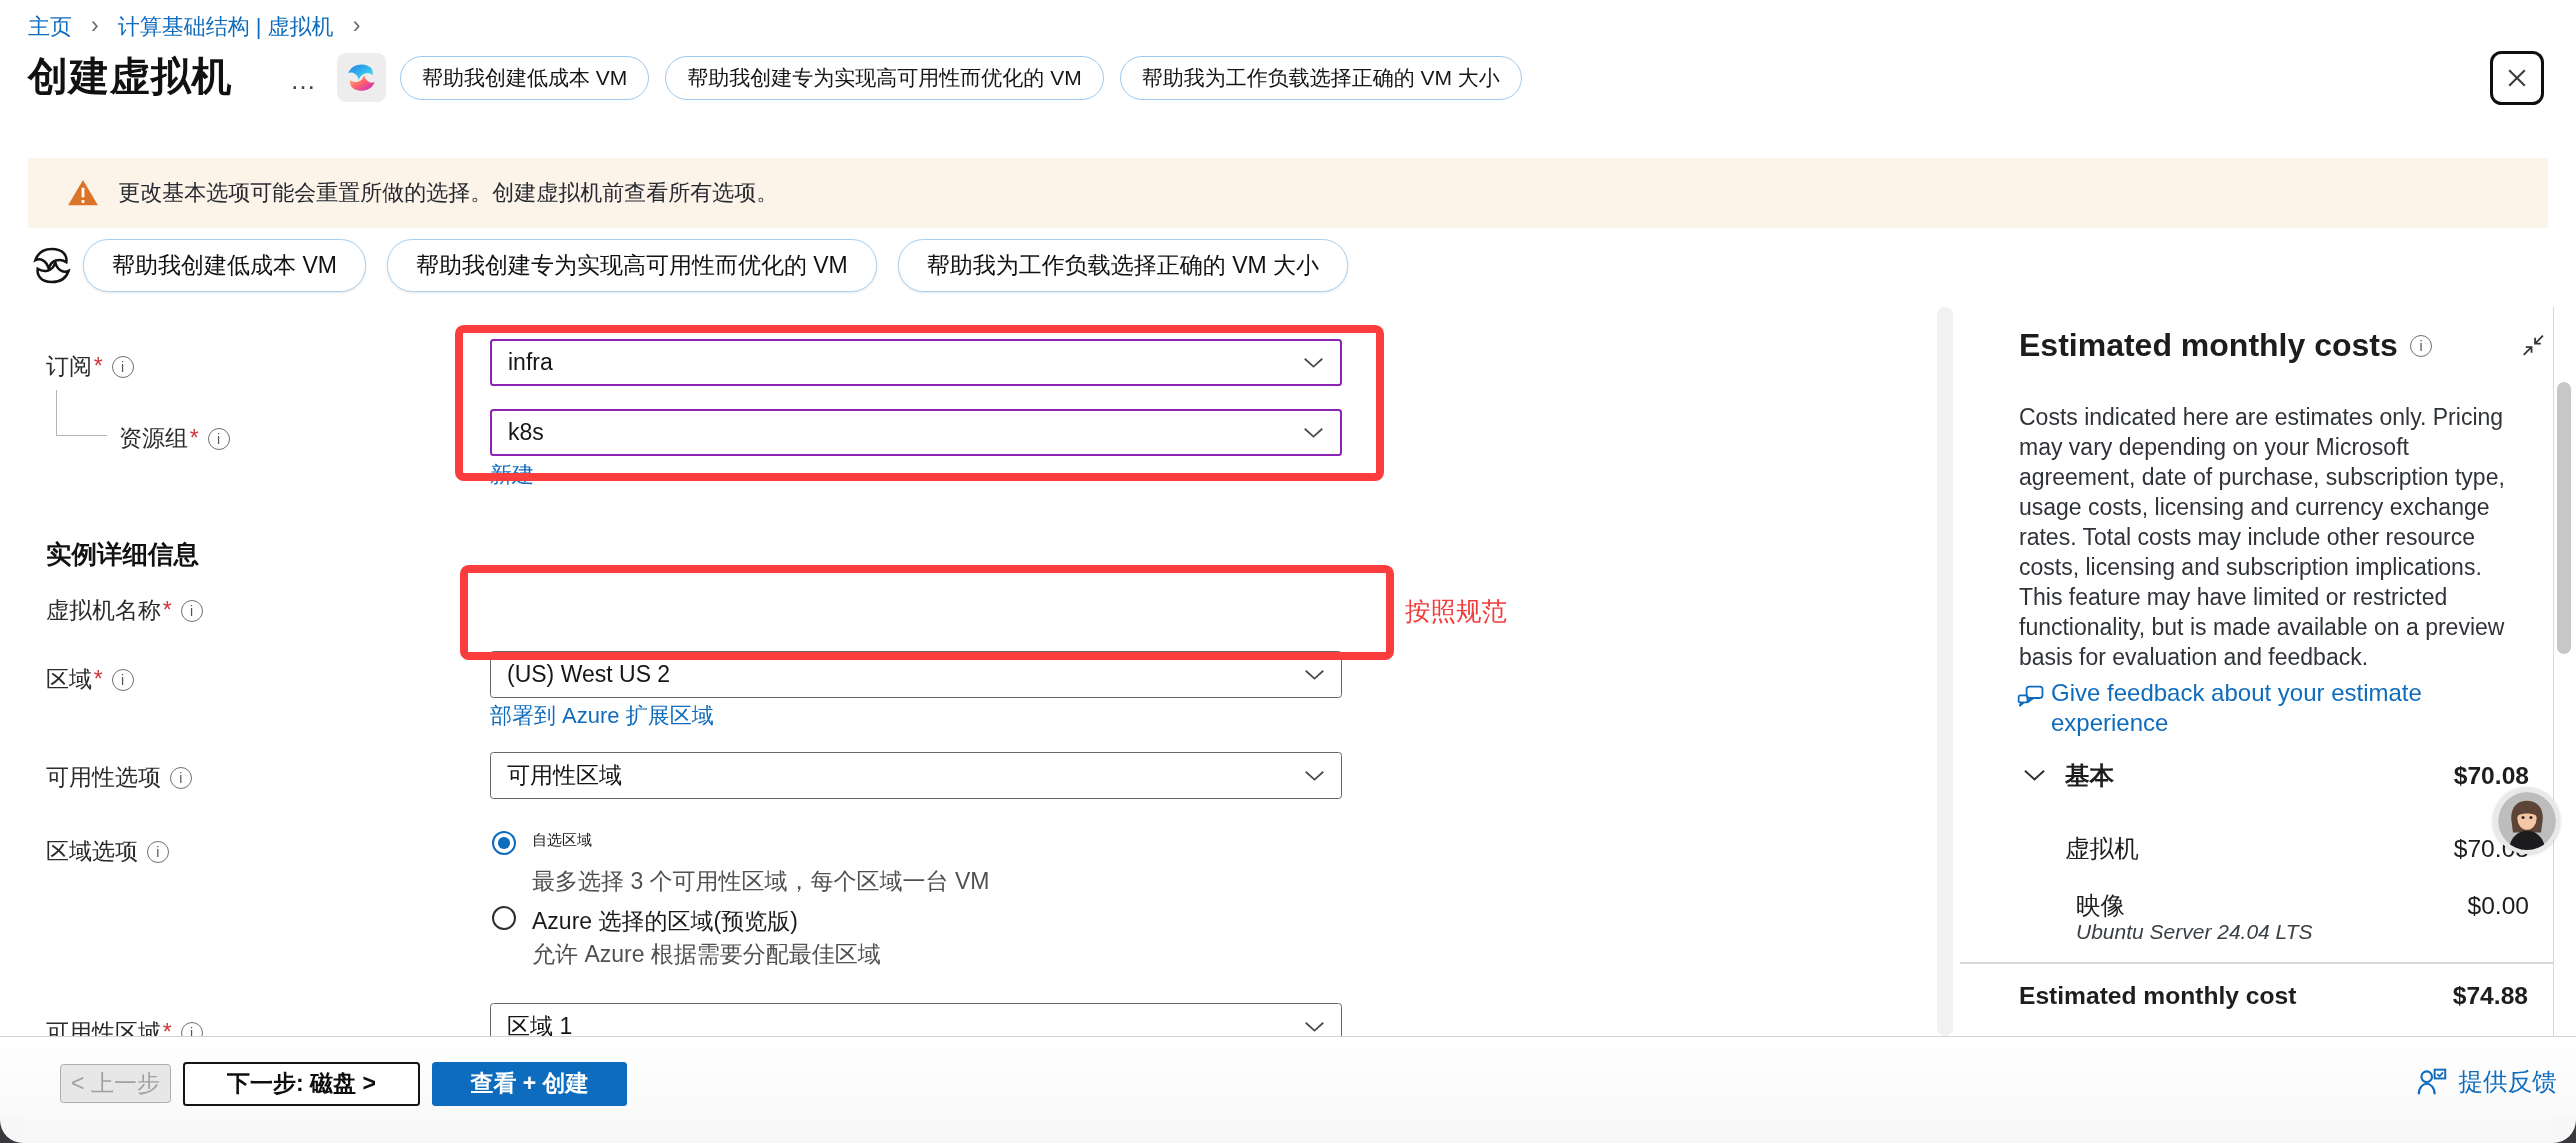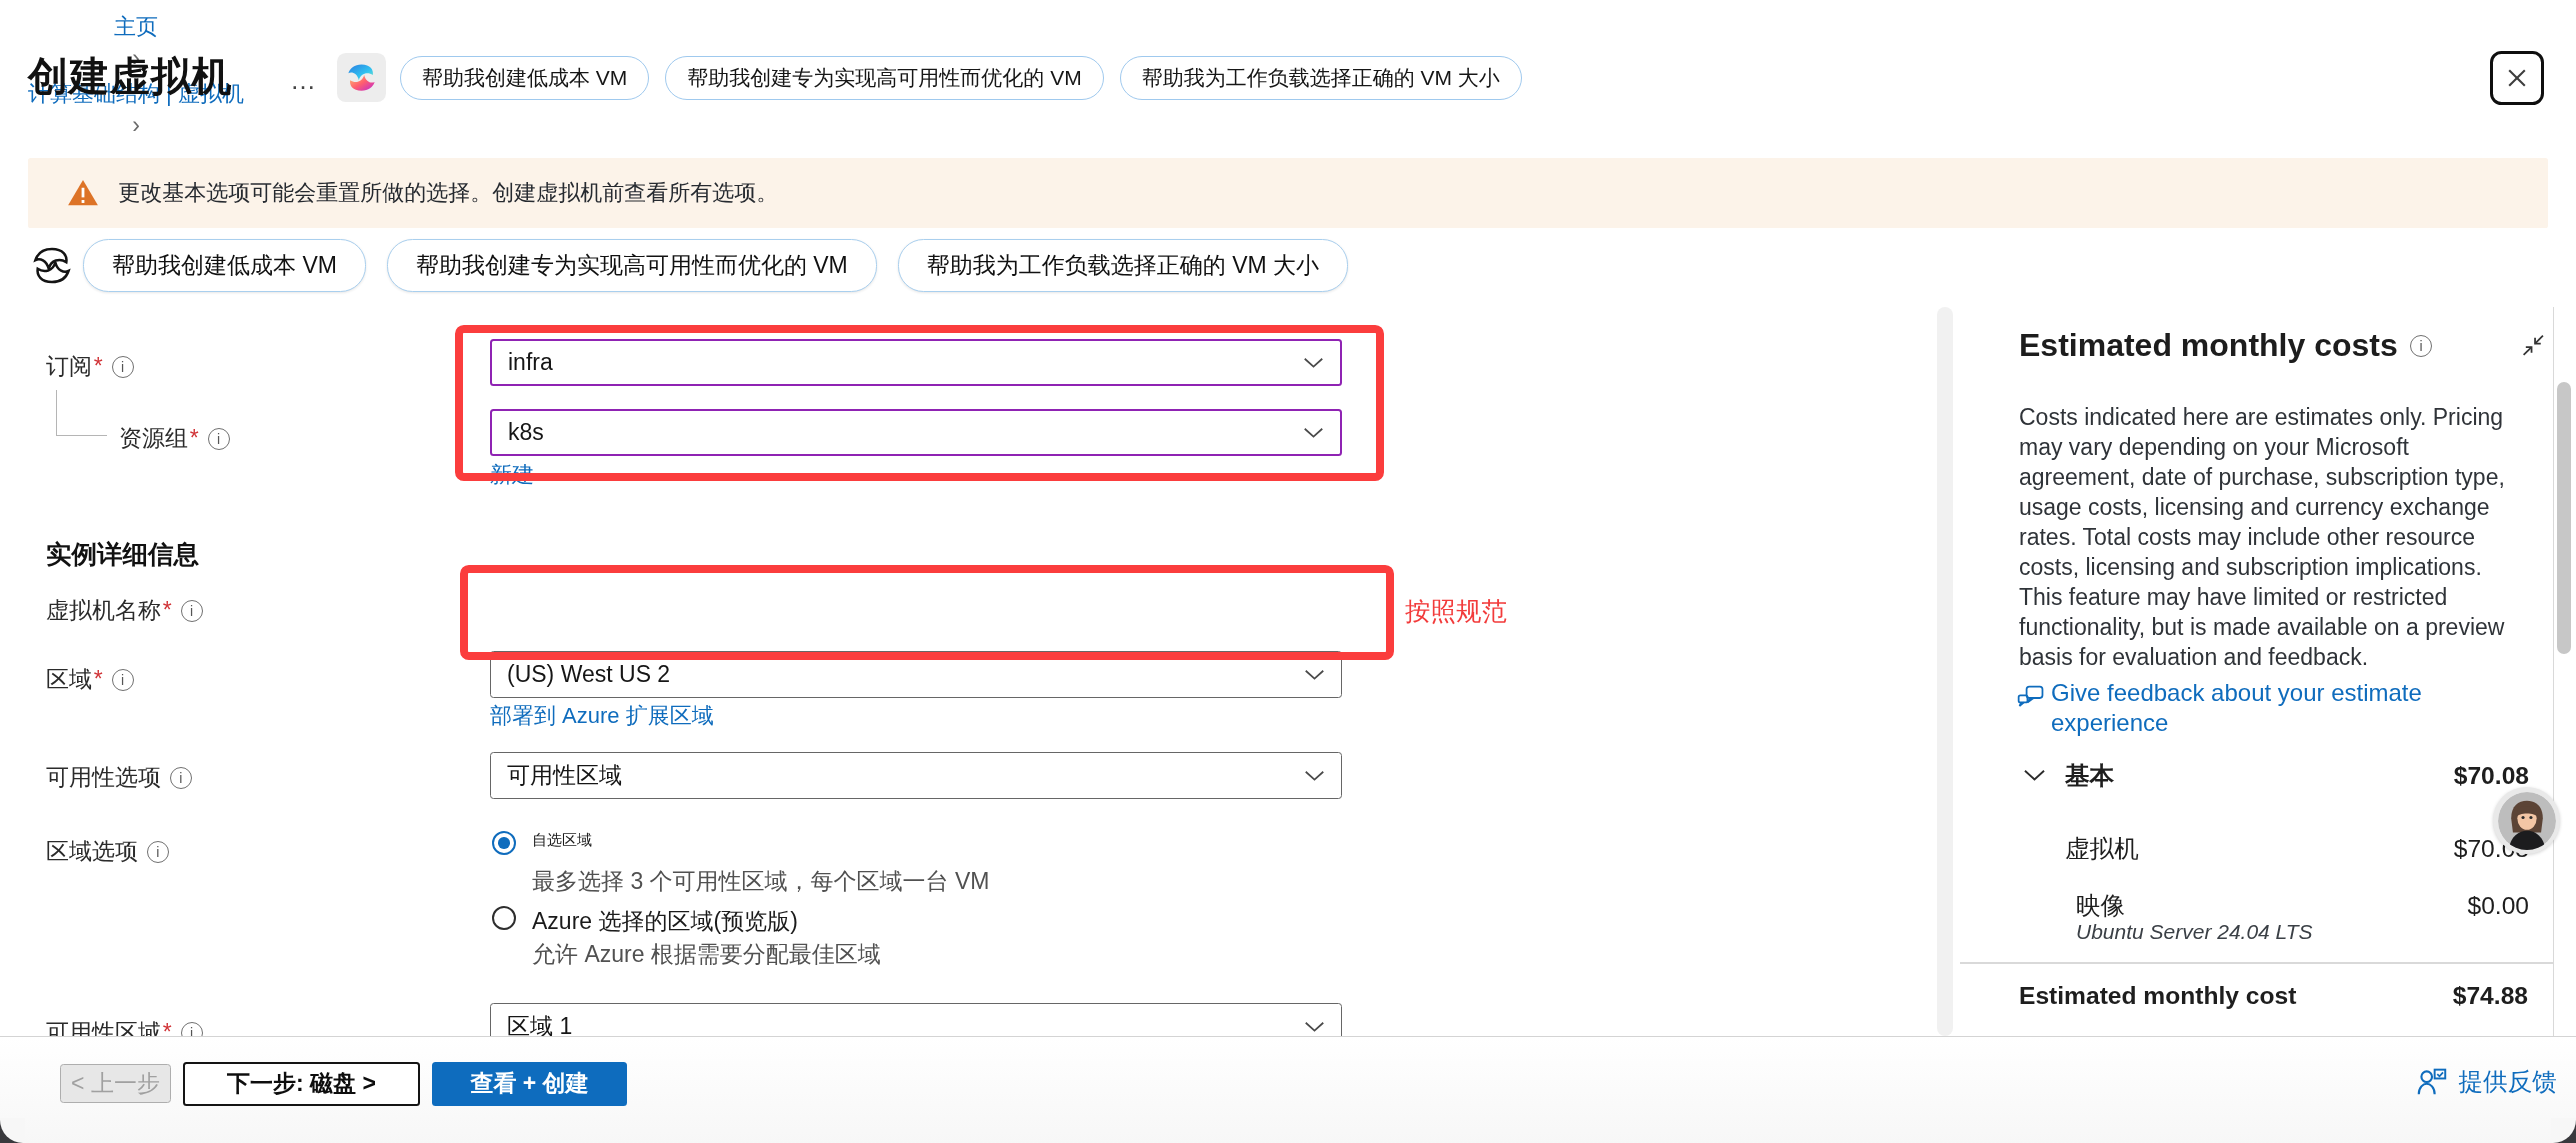--- a/index.html
+++ b/index.html
@@ -1,21 +1,21 @@
 <!DOCTYPE html>
 <html style="font-size:14px"><head>
 <meta charset="utf-8">
 <style>
   html,body{margin:0;padding:0;background:#57575b;}
   #app{position:relative;width:2576px;height:1143px;background:#fff;overflow:hidden;
        font-family:"Liberation Sans","DejaVu Sans",sans-serif;color:#1b1b1b;}
   .abs{position:absolute;}
   a,.link{color:#0f6cbd;text-decoration:none;cursor:pointer;}
   
-  .crumb{top:12.3px;left:28px;display:flex;align-items:center;gap:5px;font-size:22px;flex-direction:column;}
+  .crumb{top:12.3px;left:28px;display:flex;align-items:center;gap:19px;font-size:22px;}
   .crumb .sep{color:#6a6a6a;font-size:23px;transform:translateY(-1.8px);}
   
   .title{top:49px;left:28px;font-size:40px;font-weight:bold;color:#111;letter-spacing:0.9px;text-align:right;}
   .more{top:76px;left:290px;font-size:26px;color:#444;letter-spacing:1.8px;line-height:8.8px;}
   .cop-tile{top:53px;left:337px;width:49px;height:49px;background:#ededed;border-radius:8.8px;
             display:flex;align-items:center;justify-content:center;}
   .pillrow1{top:56px;left:400px;display:flex;gap:16px;}
   .pill1{height:42px;border:1.8px solid #9fc9ee;border-radius:22px;background:#fff;
          display:flex;align-items:center;padding:0 21px;font-size:21px;color:#161616;}
   .closebtn{top:51px;left:2490px;width:54px;height:54px;border:3.5px solid #0f0f0f;border-radius:11.4px;

